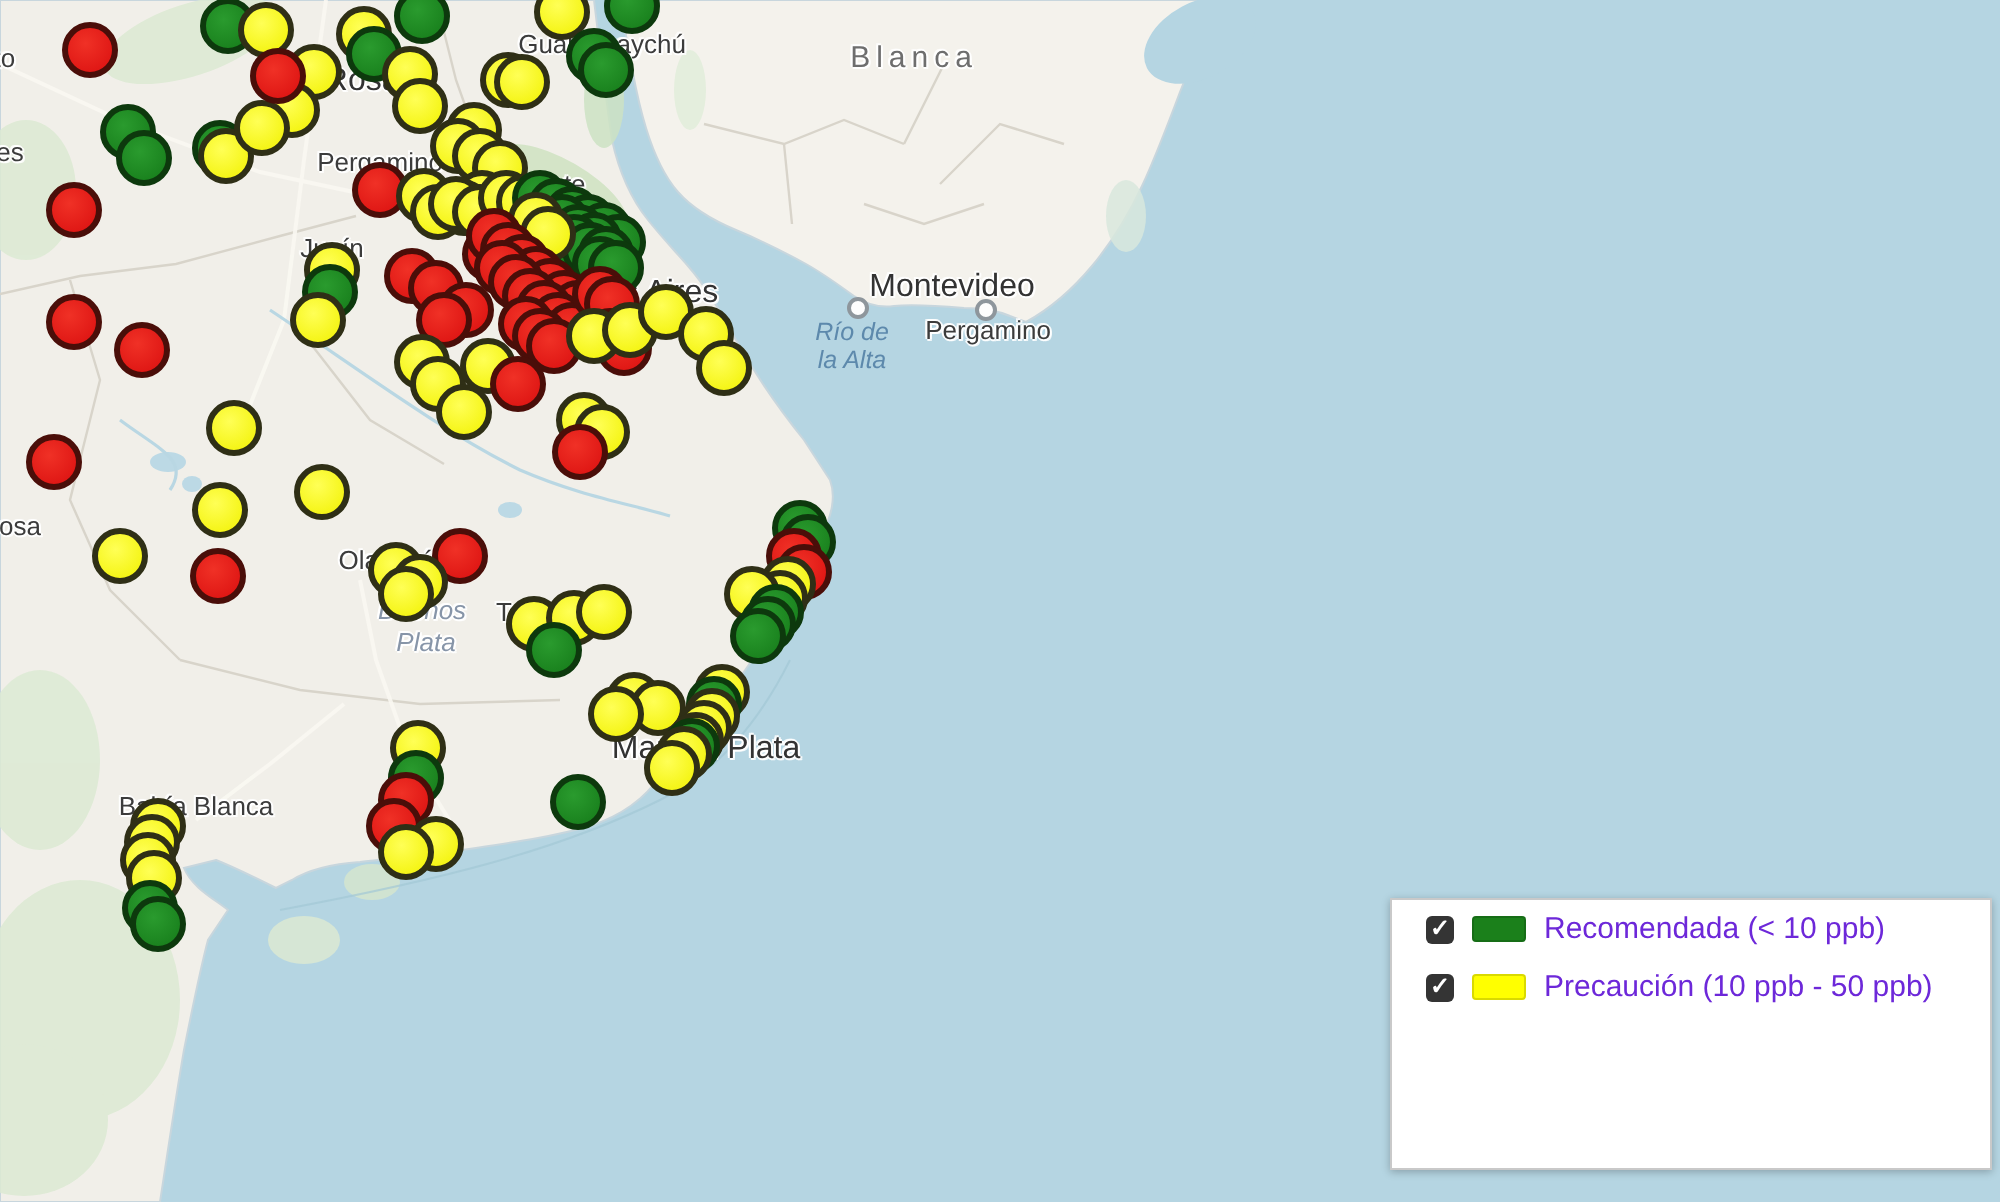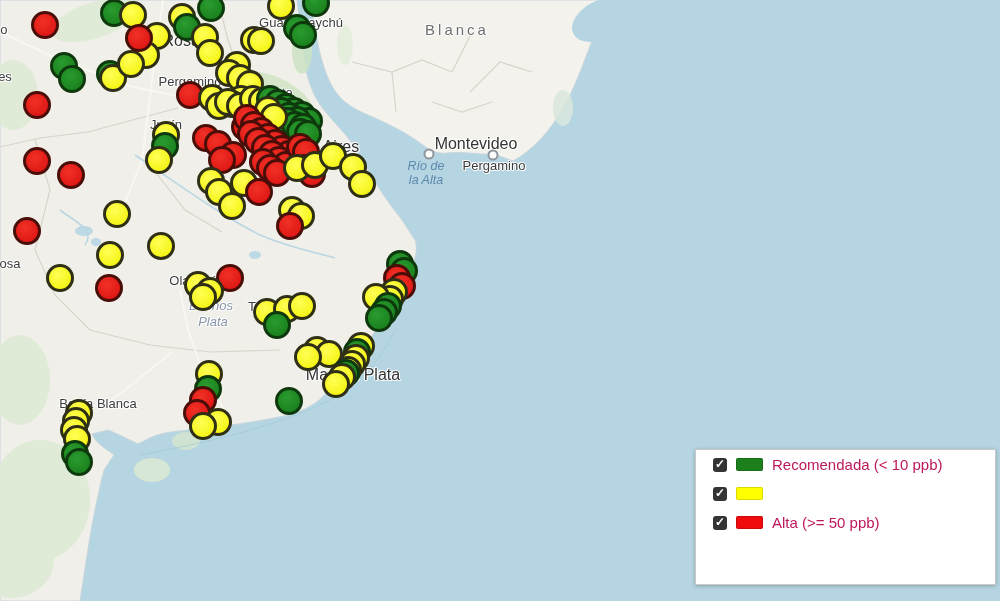--- a/index.html
+++ b/index.html
@@ -30,21 +30,21 @@
           background:#fff;border:1px solid #c9c9c9;box-shadow:0 1px 4px rgba(0,0,0,.25);
           box-sizing:border-box;}
   #legend .title{font-size:15px;font-weight:bold;color:#000;text-align:center;margin-top:9px;}
   .legend-row{display:flex;align-items:center;height:29px;margin-left:17px;}
   .cbx{width:14px;height:14px;border-radius:3px;background:#343434;position:relative;
        flex:0 0 auto;cursor:pointer;}
   .cbx::after{content:"\2713";position:absolute;left:2px;top:-1px;color:#fff;
               font-size:12px;font-weight:bold;}
   .swatch{width:27px;height:13px;border-radius:2px;margin-left:9px;flex:0 0 auto;
           box-shadow:inset 0 0 0 1px rgba(0,0,0,.15);}
-  .legend-label{font-size:15px;color:#be185d;margin-left:9px;white-space:nowrap;}
+  .legend-label{font-size:15px;color:#6d28d9;margin-left:9px;white-space:nowrap;}
 </style>
 </head>
 <body>
 
 <div id="viewport">
 
   <svg id="basemap" width="1000" height="601" viewBox="0 0 1000 601">
     <rect x="0" y="0" width="1000" height="601" fill="#b5d5e2"></rect>
 
     <path fill="#f1efe9" stroke="#c8d6dd" stroke-width="1" d="M 0,0 L 297,0
@@ -140,25 +140,21 @@
   <div id="legend">
     <div id="legend-rows">
         <div class="legend-row">
           <div class="cbx checked"></div>
           <div class="swatch" style="background: rgb(27, 128, 27);"></div>
           <div class="legend-label">Recomendada (&lt; 10 ppb)</div>
         </div>
         <div class="legend-row">
           <div class="cbx checked"></div>
           <div class="swatch" style="background: rgb(255, 255, 0);"></div>
-        </div>
-        <div class="legend-row">
-          <div class="cbx checked"></div>
-          <div class="swatch" style="background: rgb(240, 12, 12);"></div>
-          <div class="legend-label">Alta (&gt;= 50 ppb)</div>
+          <div class="legend-label">Precaución (10 ppb - 50 ppb)</div>
         </div>
       </div>
   </div>
 <div class="lbl city" style="left: 0; top: 29px;">rto</div>
     <div class="lbl city" style="left: 5px; top: 76px;">es</div>
     <div class="lbl city" style="left: 10px; top: 263px;">osa</div>
     <div class="lbl city-lg" style="left: 190px; top: 41px;">Rosario</div>
     <div class="lbl city" style="left: 190px; top: 81px;">Pergamino</div>
     <div class="lbl city" style="left: 166px; top: 124px;">Junín</div>
     <div class="lbl city" style="left: 274px; top: 92px;">Zárate</div>

